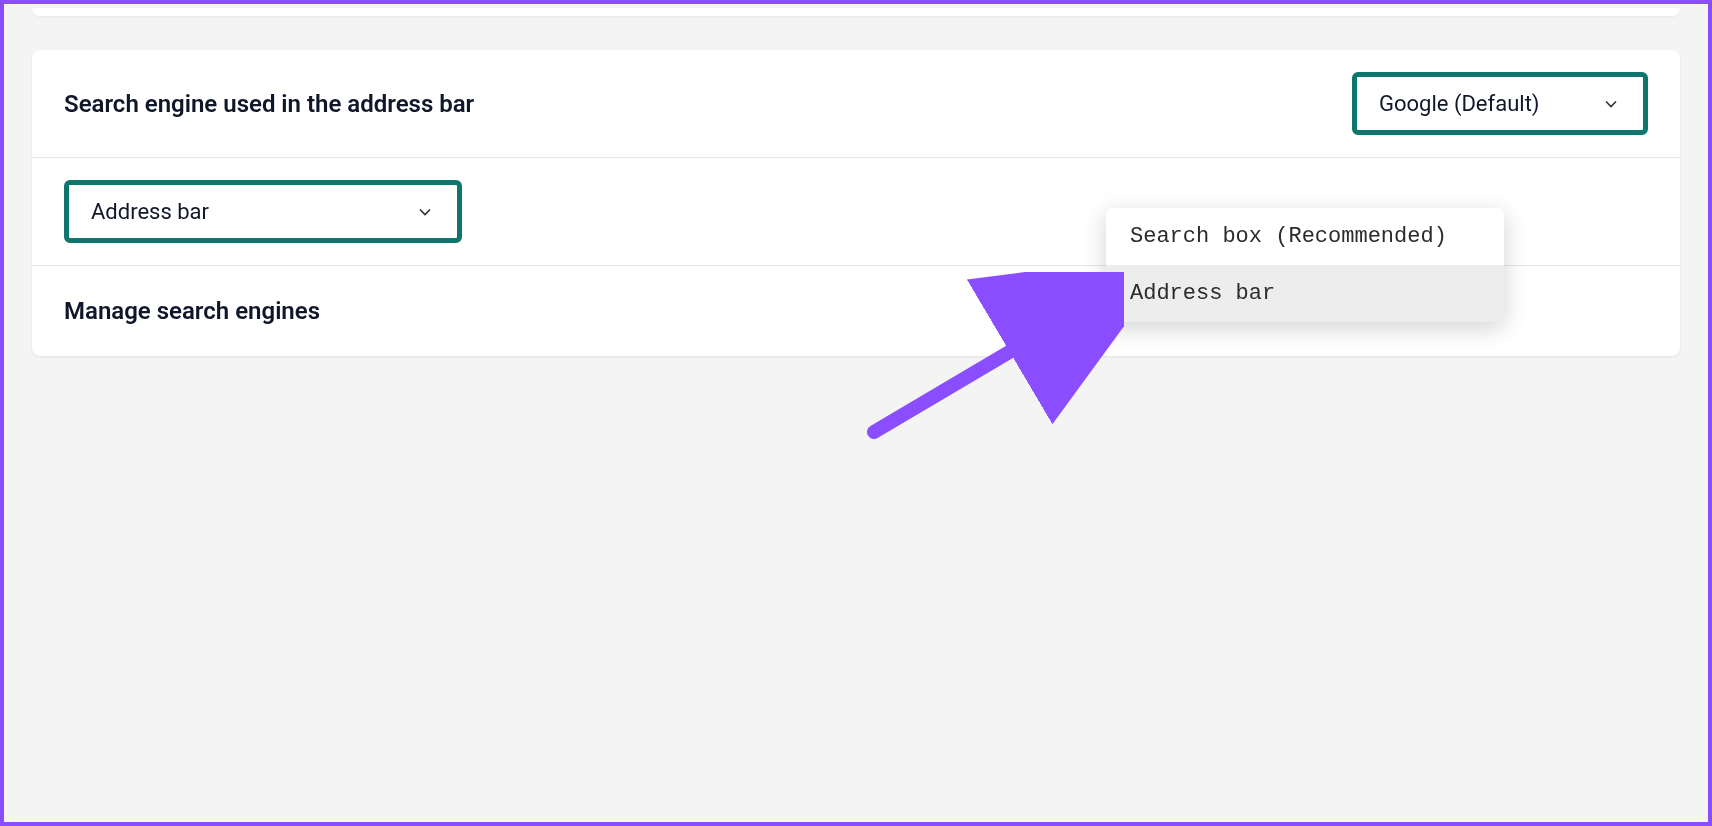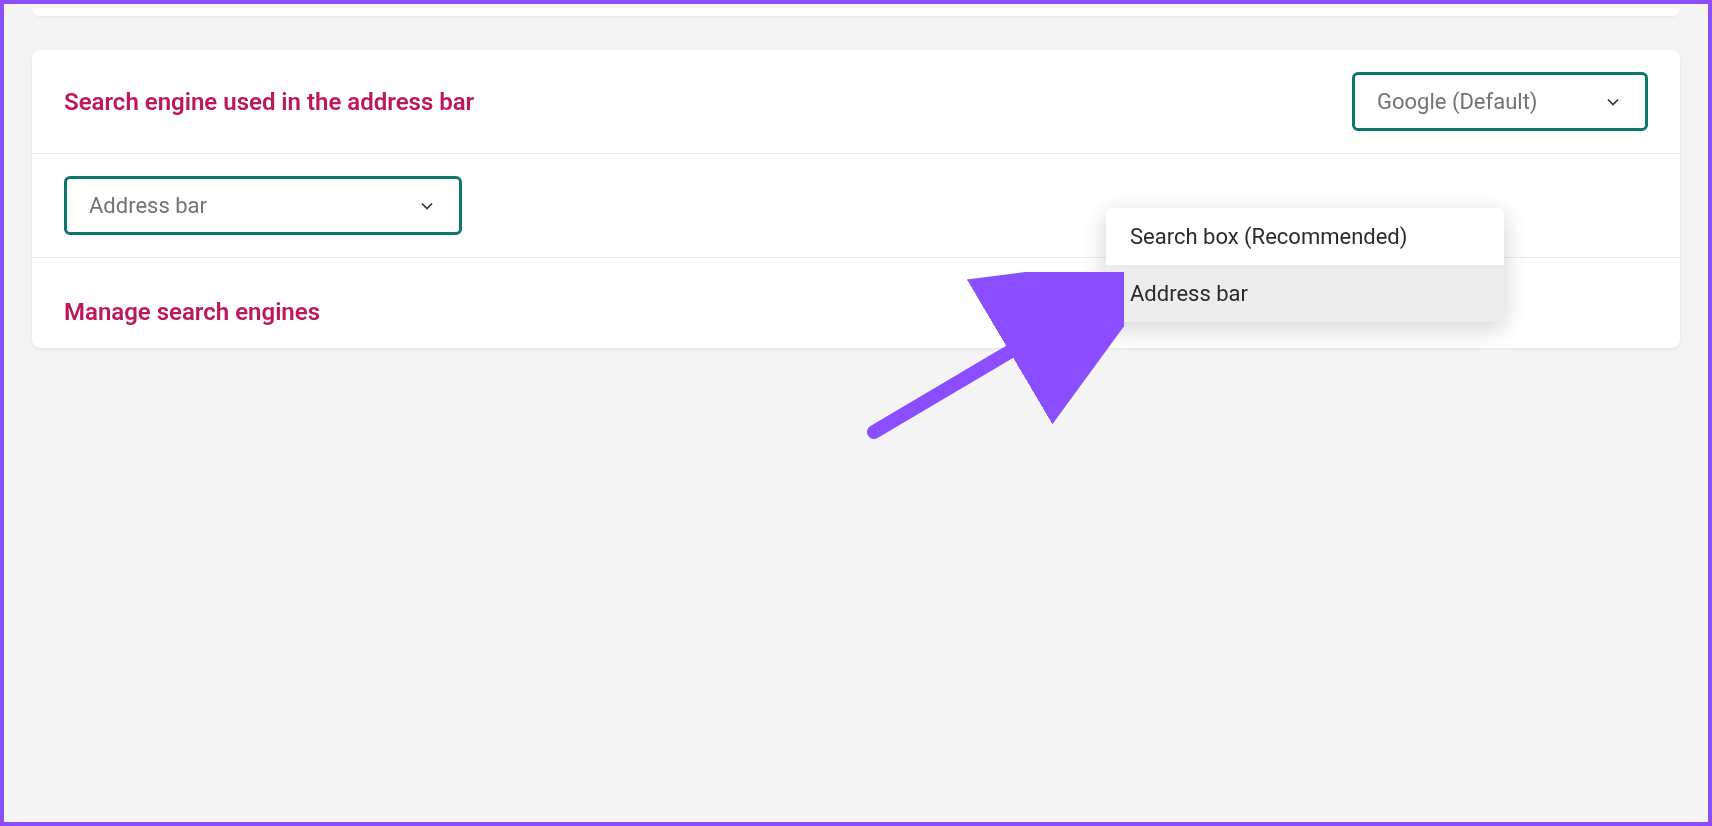--- a/index.html
+++ b/index.html
@@ -29,53 +29,54 @@
     align-items: center;
     justify-content: space-between;
     padding: 22px 32px;
     border-bottom: 1px solid #e8e8e8;
     min-height: 90px;
   }
   .row:last-child { border-bottom: none; }
   .row-label {
     font-size: 24px;
     font-weight: 600;
-    color: #be185d;
+    color: #0f172a;
   }
   .select-box {
     display: flex;
     align-items: center;
     justify-content: space-between;
-    border: 3px solid #0f766e;
+    border: 5px solid #0f766e;
     border-radius: 6px;
     padding: 14px 22px;
     min-width: 296px;
     background: #fff;
     cursor: pointer;
     font-size: 22px;
-    color: #737373;
+    color: #0f172a;
   }
   .select-box.wide { min-width: 398px; }
   .chevron {
     width: 20px; height: 20px;
     display: inline-flex; align-items: center; justify-content: center;
   }
   .chevron svg { width: 20px; height: 20px; stroke: #333; }
-  .link-row { cursor: pointer; align-items: flex-end; }
+  .link-row { cursor: pointer; }
 
   .dropdown {
     position: absolute;
     left: 1102px;
     top: 204px;
     width: 398px;
     background: #fff;
     border-radius: 6px;
     box-shadow: 0 6px 24px rgba(0,0,0,0.18);
     overflow: hidden;
     z-index: 10;
+    font-family: Liberation Mono, monospace;
   }
   .dropdown-option {
     padding: 16px 24px;
     font-size: 22px;
     color: #2b2b2b;
     cursor: pointer;
   }
   .dropdown-option.highlight { background: #ededed; }
 
   .arrow {

